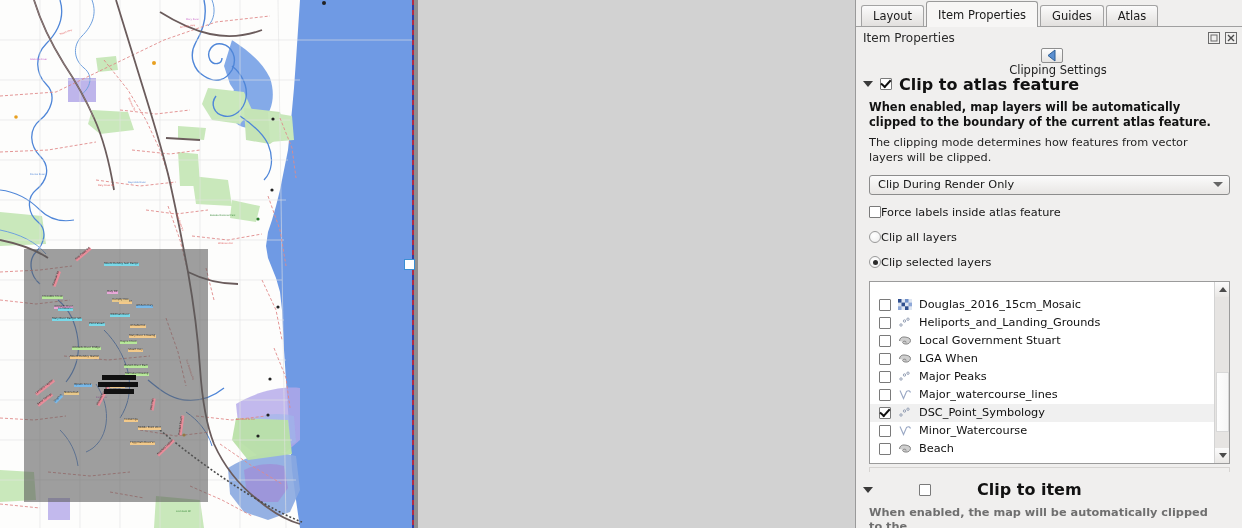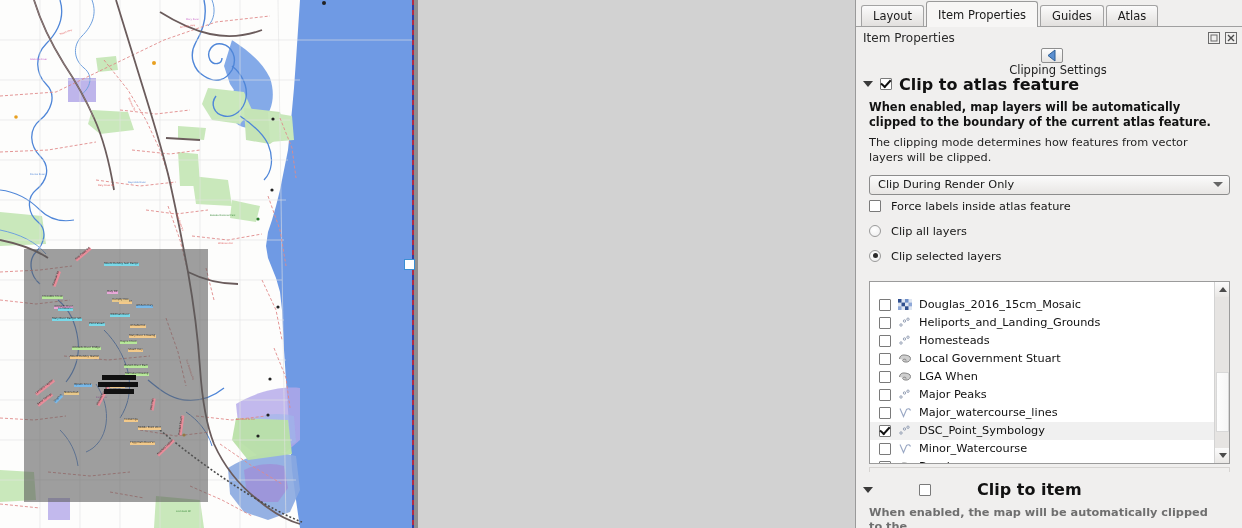--- a/index.html
+++ b/index.html
@@ -229,21 +229,21 @@
   }
   .combo .cv { flex: 1; }
   .combo .arrow {
     width: 0; height: 0;
     border-left: 5px solid transparent;
     border-right: 5px solid transparent;
     border-top: 5px solid #666;
   }
 
   .opt-row {
-    display: flex; gap: 10px;
+    display: flex; align-items: center; gap: 0;
     height: 25px;
     font-size: 11.3px; color: #161616;
   }
 
   
   .list-wrap {
     margin: 6px 0 0 0;
     width: 361px; height: 183px;
     background: #ffffff;
     border: 1px solid #9b9b9b;
@@ -632,29 +632,20 @@
               <span class="licon"><svg width="14" height="11" viewBox="0 0 14 11">
                   <circle cx="3" cy="8" r="1.2" fill="none" stroke="#8a96ae" stroke-width="0.9"></circle>
                   <circle cx="6.5" cy="4" r="1.2" fill="none" stroke="#8a96ae" stroke-width="0.9"></circle>
                   <circle cx="10" cy="2.2" r="1.2" fill="none" stroke="#8a96ae" stroke-width="0.9"></circle>
                 </svg></span>
               <span>Heliports_and_Landing_Grounds</span>
             </div>
             <div class="lrow">
               <span class="cb"></span>
               <span class="licon"><svg width="14" height="11" viewBox="0 0 14 11">
-                  <circle cx="3" cy="8" r="1.2" fill="none" stroke="#8a96ae" stroke-width="0.9"></circle>
-                  <circle cx="6.5" cy="4" r="1.2" fill="none" stroke="#8a96ae" stroke-width="0.9"></circle>
-                  <circle cx="10" cy="2.2" r="1.2" fill="none" stroke="#8a96ae" stroke-width="0.9"></circle>
-                </svg></span>
-              <span>Homesteads</span>
-            </div>
-            <div class="lrow">
-              <span class="cb"></span>
-              <span class="licon"><svg width="14" height="11" viewBox="0 0 14 11">
                   <path d="M1.5 6 C1.5 3 4 1.5 7 2 C10 2.5 12.5 3 12.5 5.5 C12.5 8 10 9.5 7 9 C4.5 8.6 4 7 5.5 6.4 C7 5.8 8.5 6.6 8 7.6" fill="#cfcfcf" stroke="#7a7a7a" stroke-width="0.9" stroke-linejoin="round"></path>
                 </svg></span>
               <span>Local Government Stuart</span>
             </div>
             <div class="lrow">
               <span class="cb"></span>
               <span class="licon"><svg width="14" height="11" viewBox="0 0 14 11">
                   <path d="M1.5 6 C1.5 3 4 1.5 7 2 C10 2.5 12.5 3 12.5 5.5 C12.5 8 10 9.5 7 9 C4.5 8.6 4 7 5.5 6.4 C7 5.8 8.5 6.6 8 7.6" fill="#cfcfcf" stroke="#7a7a7a" stroke-width="0.9" stroke-linejoin="round"></path>
                 </svg></span>
               <span>LGA When</span>

